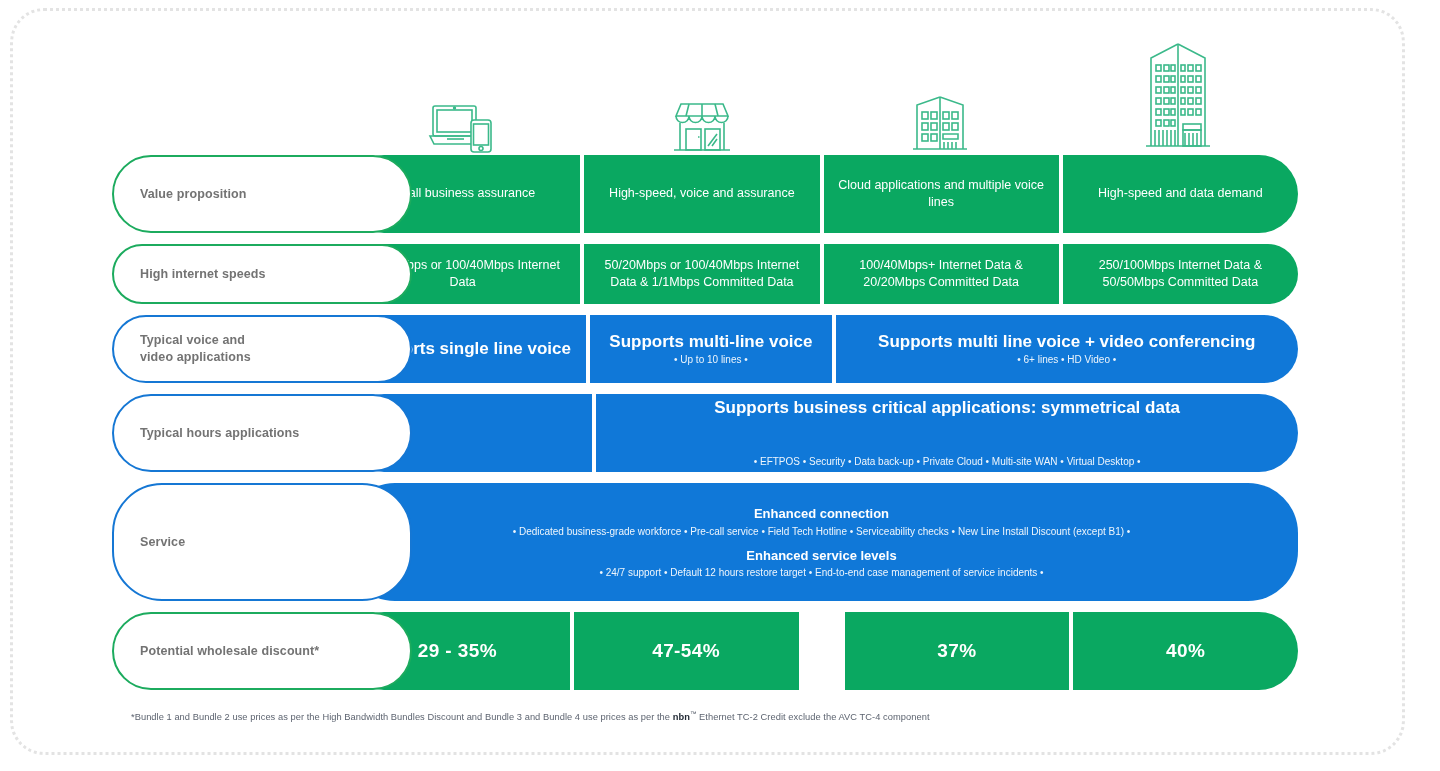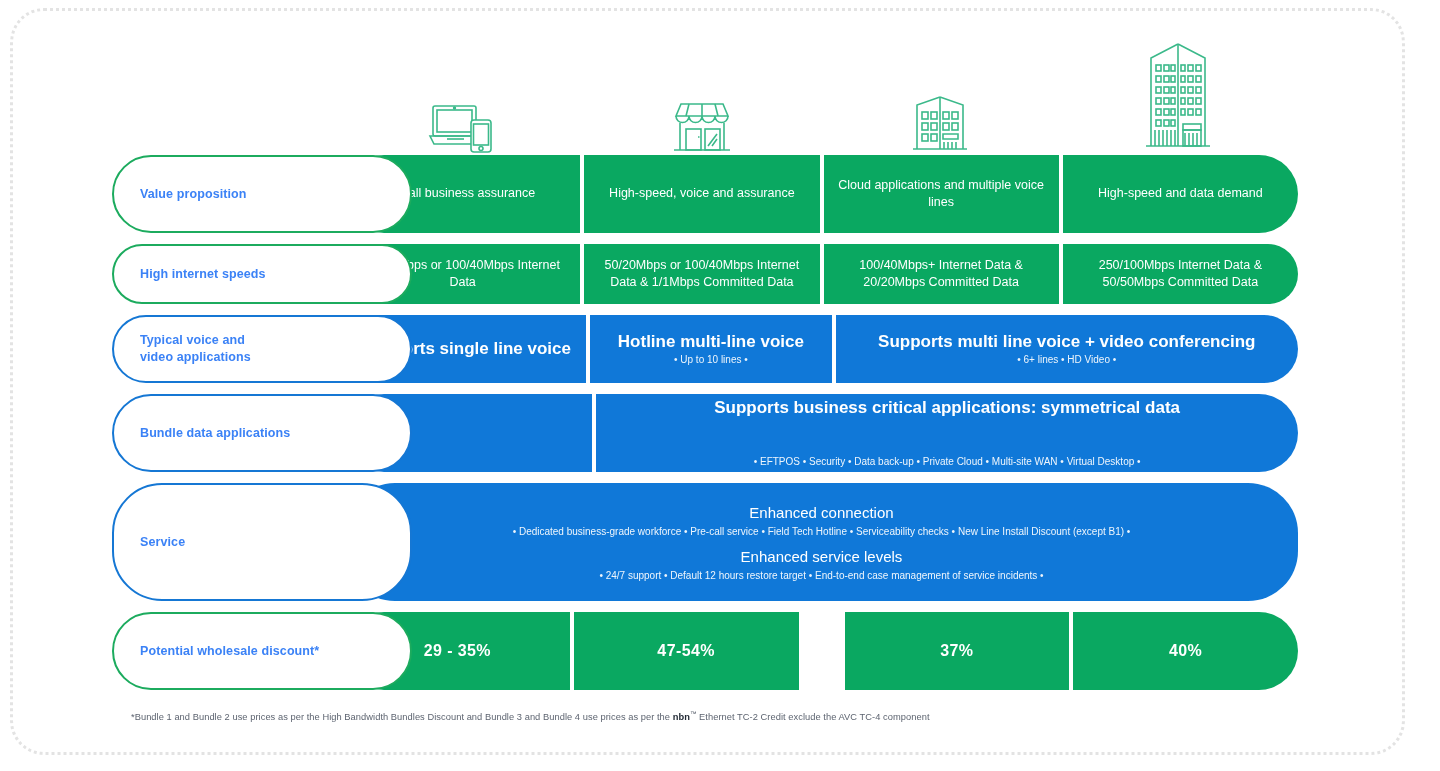--- a/index.html
+++ b/index.html
@@ -22,44 +22,44 @@
   .rows{position:absolute;left:112px;top:155px;width:1186px;}
   .row{position:relative;margin-bottom:11px;}
 
   .label-pill{
     position:absolute;left:0;top:0;width:300px;height:100%;
     border:2px solid #1cab5e;border-radius:50px;background:#ffffff;
     box-sizing:border-box;display:flex;align-items:center;z-index:2;
   }
   .row.blue .label-pill{border-color:#1577d4;}
   .label-text{
-    padding-left:26px;font-size:12.5px;font-weight:bold;color:#3b82f6;
+    padding-left:26px;font-size:12.5px;font-weight:bold;color:#737373;
     line-height:1.35;letter-spacing:.1px;
   }
 
   .cells{position:absolute;left:233px;top:0;right:0;height:100%;display:flex;z-index:1;}
   .cell{
     background:#0aa861;color:#ffffff;margin-right:4px;
     display:flex;flex-direction:column;align-items:center;justify-content:center;
     text-align:center;font-size:12.5px;line-height:1.38;padding:4px 10px;
     box-sizing:border-box;
   }
   .row.blue .cell{background:#1078d8;}
   .cell:last-child{margin-right:0;border-top-right-radius:50px;border-bottom-right-radius:50px;}
   .cell.first{border-top-left-radius:50px;border-bottom-left-radius:50px;}
   .cell.empty{background:transparent;}
 
   .cell .big{font-size:17px;font-weight:bold;line-height:1.25;}
   .cell .sub{font-size:10px;opacity:.93;margin-top:1px;line-height:1.35;}
-  .cell .pct{font-size:16px;font-weight:bold;letter-spacing:.4px;}
+  .cell .pct{font-size:19px;font-weight:bold;letter-spacing:.4px;}
 
   .svc-block{width:100%;}
   .svc-line{margin:6px 0 10px;}
   .svc-line:last-child{margin-bottom:4px;}
-  .svc-line .big{font-size:15px;font-weight:normal;}
+  .svc-line .big{font-size:13px;font-weight:bold;}
   .svc-line .sub{font-size:10px;margin-top:2px;}
 
   
   .footnote{
     position:absolute;left:131px;top:710px;font-size:9.3px;color:#5d6470;
     letter-spacing:.05px;white-space:nowrap;
   }
   .footnote b{color:#222a35;}
   .footnote sup{font-size:6.5px;vertical-align:super;}
 </style>
@@ -203,32 +203,32 @@
     </div>
     <div class="row blue" style="height: 68px;">
       <div class="label-pill">
         <div class="label-text">Typical voice and<br>video applications</div>
       </div>
       <div class="cells">
         <div class="cell first" style="flex-grow: 1; flex-basis: 0px;">
           <div class="big">Supports single line voice</div>
         </div>
         <div class="cell" style="flex-grow: 1; flex-basis: 0px;">
-          <div class="big">Hotline multi-line voice</div>
+          <div class="big">Supports multi-line voice</div>
           <div class="sub">• Up to 10 lines •</div>
         </div>
         <div class="cell" style="flex-grow: 2; flex-basis: 0px;">
           <div class="big">Supports multi line voice + video conferencing</div>
           <div class="sub">• 6+ lines • HD Video •</div>
         </div>
       </div>
     </div>
     <div class="row blue" style="height: 78px;">
       <div class="label-pill">
-        <div class="label-text">Bundle data applications</div>
+        <div class="label-text">Typical hours applications</div>
       </div>
       <div class="cells">
         <div class="cell first empty" style="flex-grow: 1; flex-basis: 0px;"></div>
         <div class="cell" style="flex-grow: 3; flex-basis: 0px; gap: 36px;">
           <div class="big">Supports business critical applications: symmetrical data</div>
           <div class="sub">• EFTPOS • Security  • Data back-up • Private Cloud • Multi-site WAN • Virtual Desktop •</div>
         </div>
       </div>
     </div>
     <div class="row blue" style="height: 118px;">

